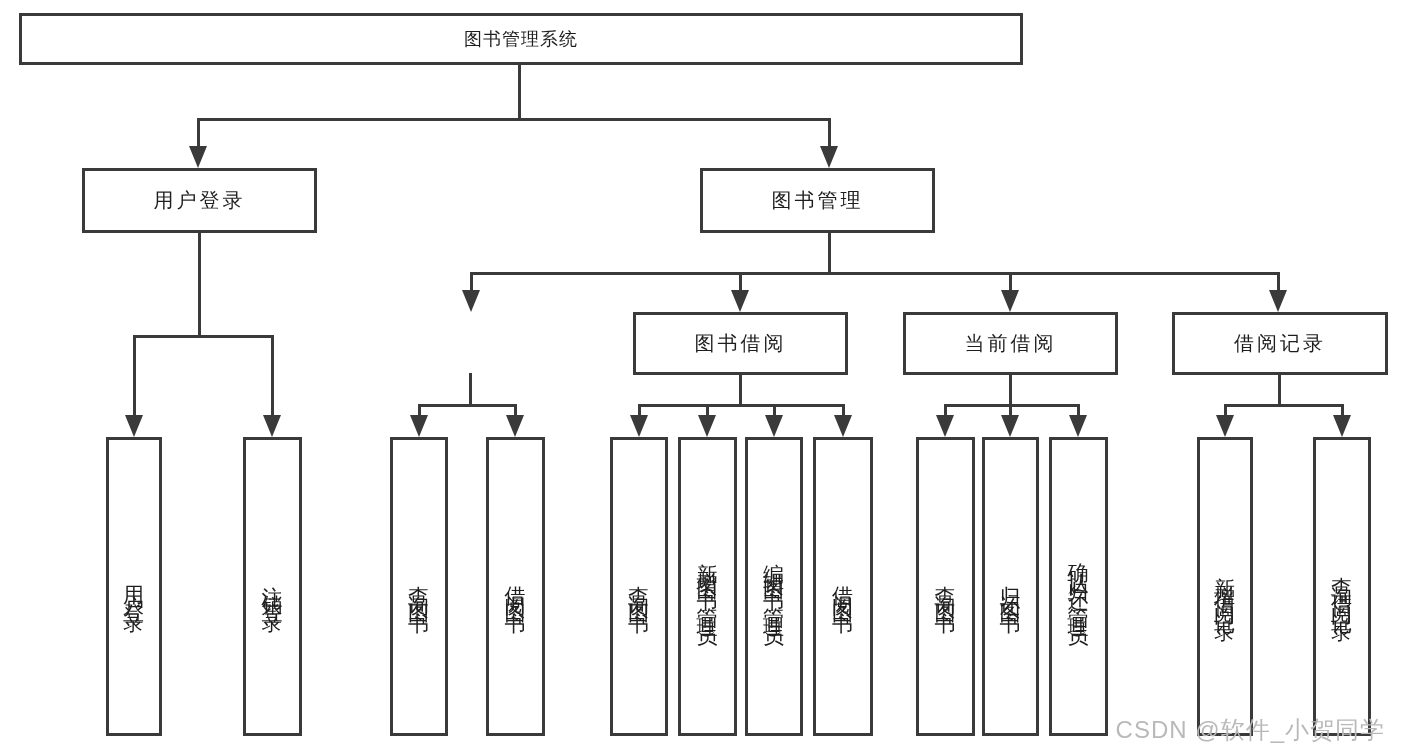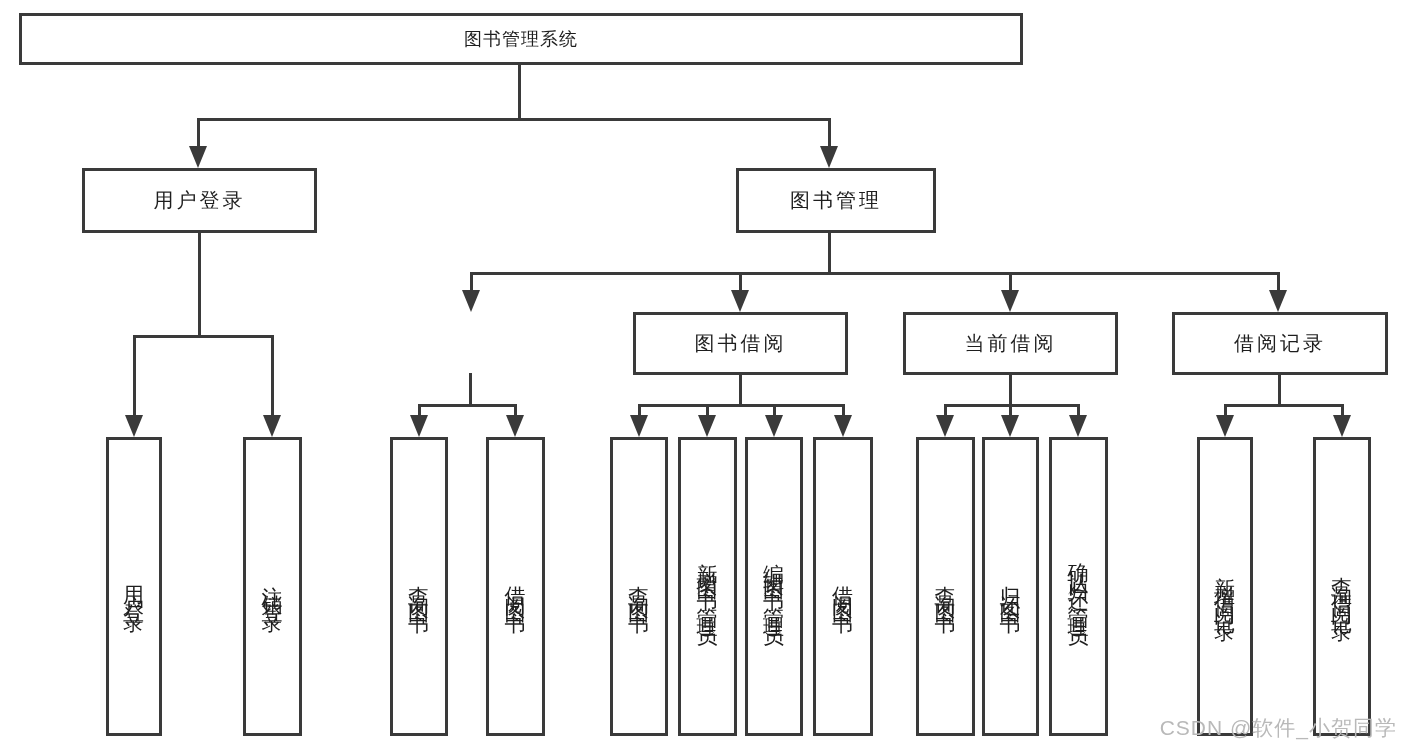--- a/index.html
+++ b/index.html
@@ -27,38 +27,38 @@
     font-size:21px;line-height:1;letter-spacing:9px;
   }
   .vl{position:absolute;width:3px;background:var(--line);}
   .hl{position:absolute;height:3px;background:var(--line);}
   .arr{
     position:absolute;width:0;height:0;
     border-left:9px solid transparent;border-right:9px solid transparent;
     border-top:22px solid var(--line);
   }
   .watermark{
-    position:absolute;top:714px;right:8px;
-    font-size:21px;color:var(--wm);letter-spacing:1px;
+    position:absolute;top:714px;right:20px;
+    font-size:24px;color:var(--wm);letter-spacing:1px;
   }
 </style>
 </head>
 <body>
 
 <div class="canvas">
 
   <div class="node root-node" style="left:19px;top:13px;width:1004px;height:52px;">
     <span>图书管理系统</span>
   </div>
 
   <div class="node branch-node" style="left:82px;top:168px;width:235px;height:65px;">
     <span>用户登录</span>
   </div>
 
-  <div class="node branch-node" style="left:736px;top:168px;width:200px;height:65px;">
+  <div class="node branch-node" style="left:700px;top:168px;width:235px;height:65px;">
     <span>图书管理</span>
   </div>
 
 
   <div class="node branch-node" style="left:633px;top:312px;width:215px;height:63px;">
     <span>图书借阅</span>
   </div>
 
   <div class="node branch-node" style="left:903px;top:312px;width:215px;height:63px;">
     <span>当前借阅</span>

